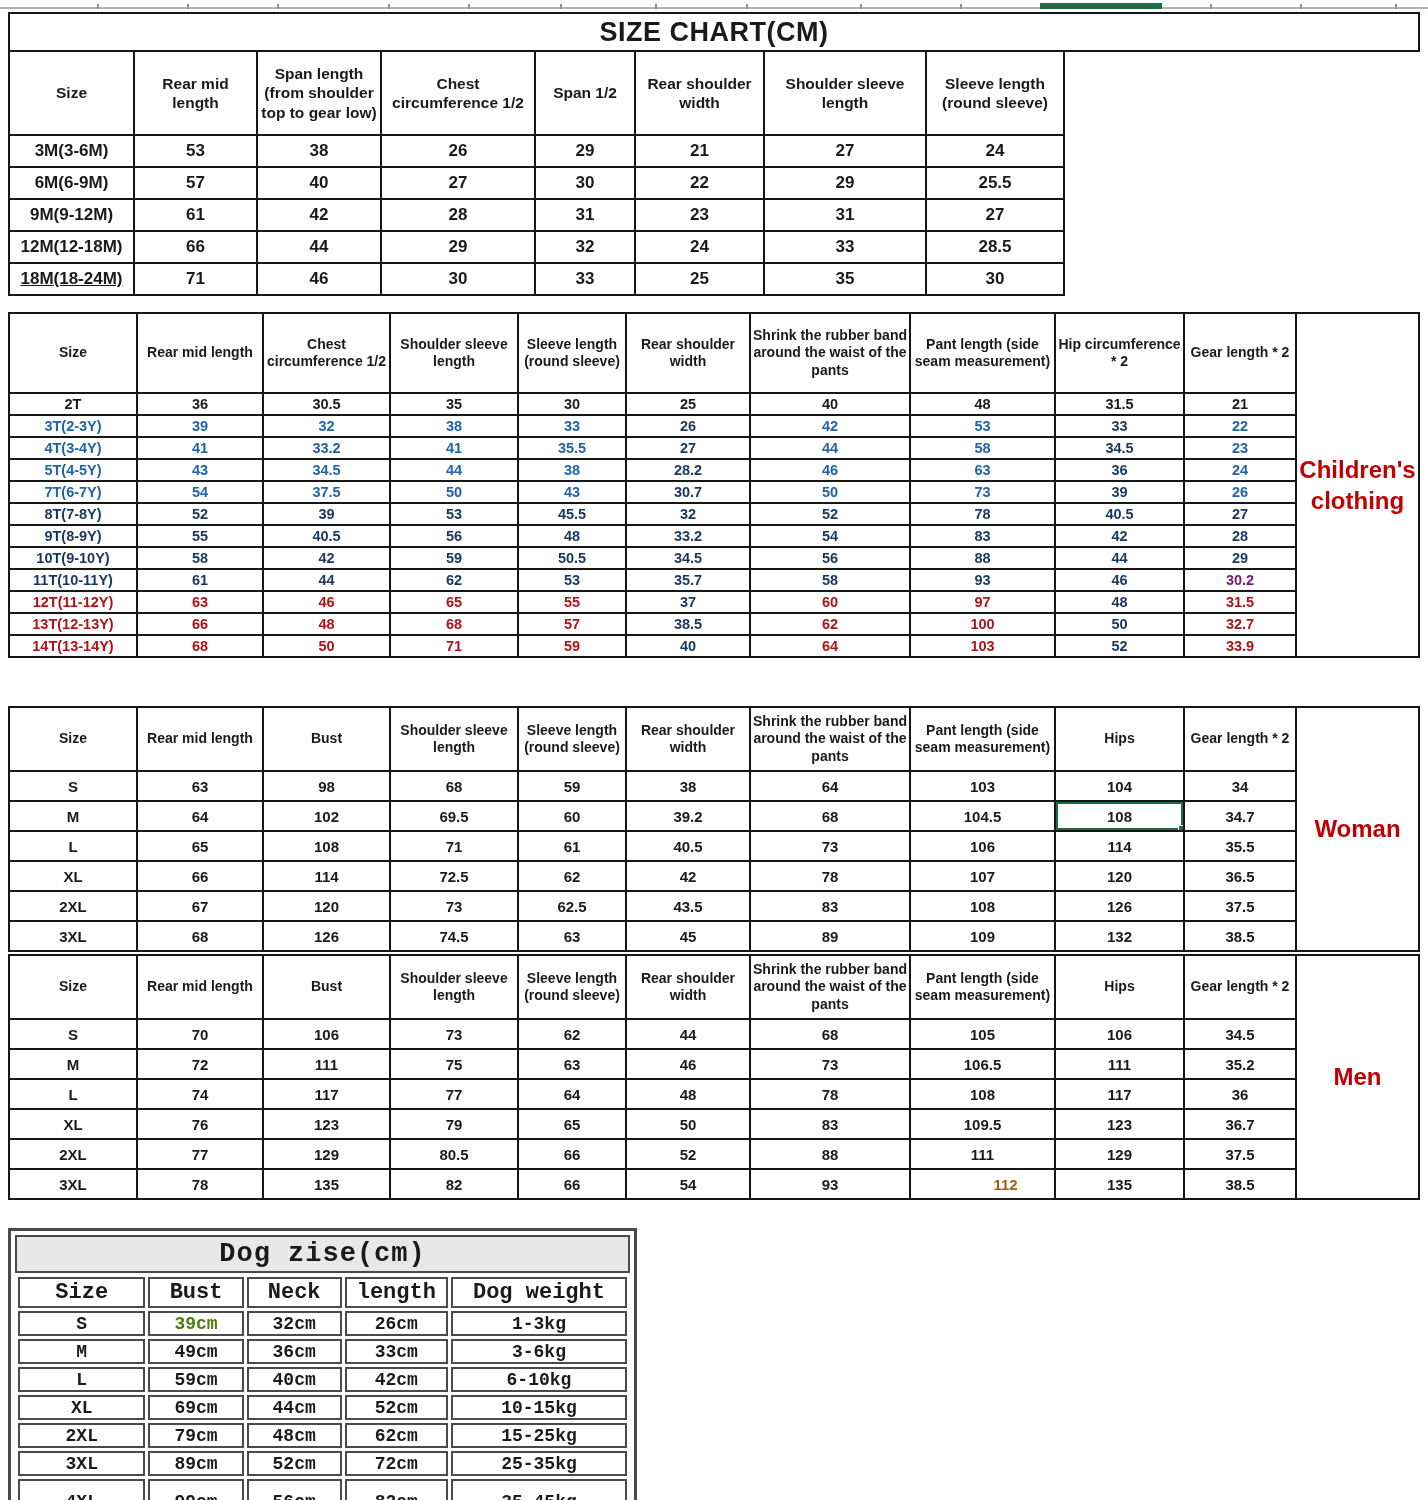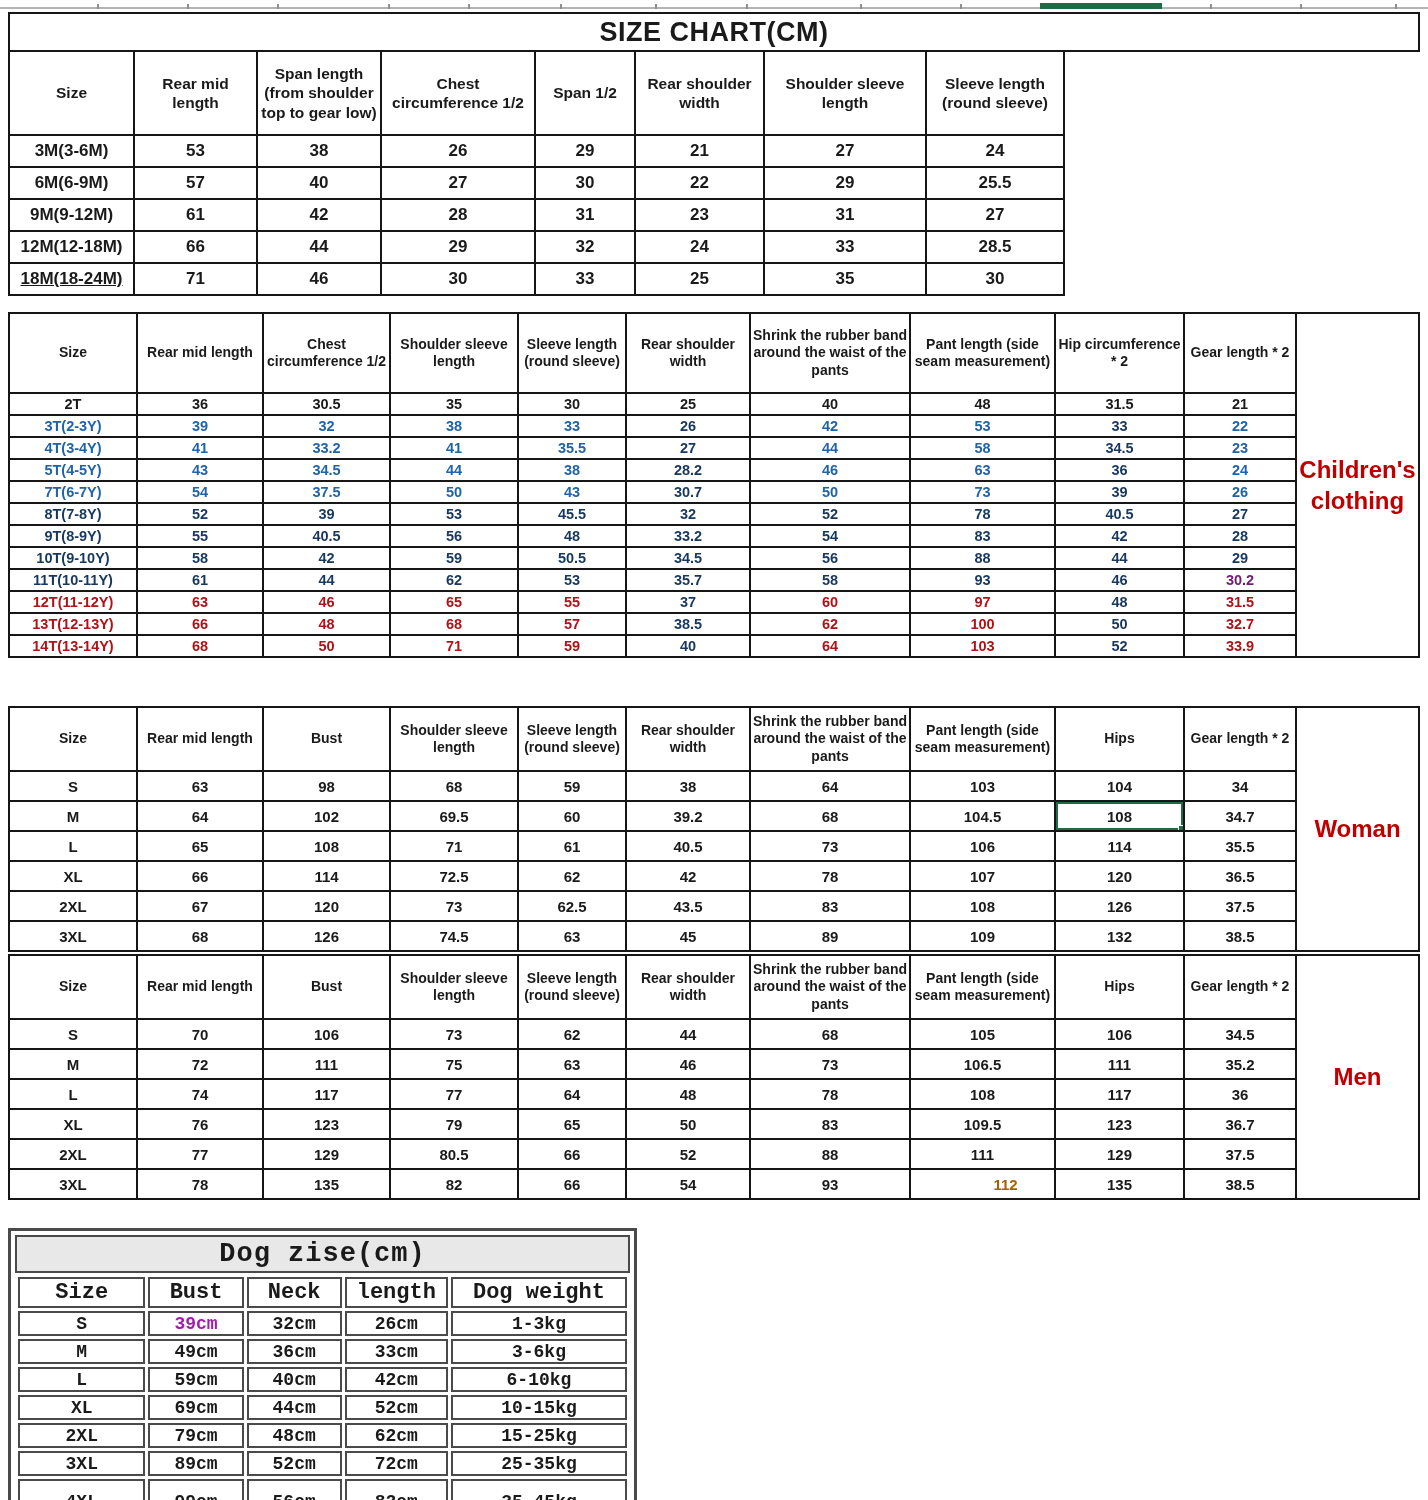--- a/index.html
+++ b/index.html
@@ -614,21 +614,21 @@
               <th>Size</th>
               <th>Bust</th>
               <th>Neck</th>
               <th>length</th>
               <th>Dog weight</th>
             </tr>
           </thead>
           <tbody>
             <tr>
               <td style="color: rgb(26, 26, 26);">S</td>
-              <td style="color: #a21caf; margin-top: 8px;">39cm</td>
+              <td style="color: #4d7c0f; margin-top: 8px;">39cm</td>
               <td style="color: rgb(26, 26, 26);">32cm</td>
               <td style="color: rgb(26, 26, 26);">26cm</td>
               <td style="color: rgb(26, 26, 26);">1-3kg</td>
             </tr>
             <tr>
               <td style="color: rgb(26, 26, 26);">M</td>
               <td style="color: rgb(26, 26, 26);">49cm</td>
               <td style="color: rgb(26, 26, 26);">36cm</td>
               <td style="color: rgb(26, 26, 26);">33cm</td>
               <td style="color: rgb(26, 26, 26);">3-6kg</td>

